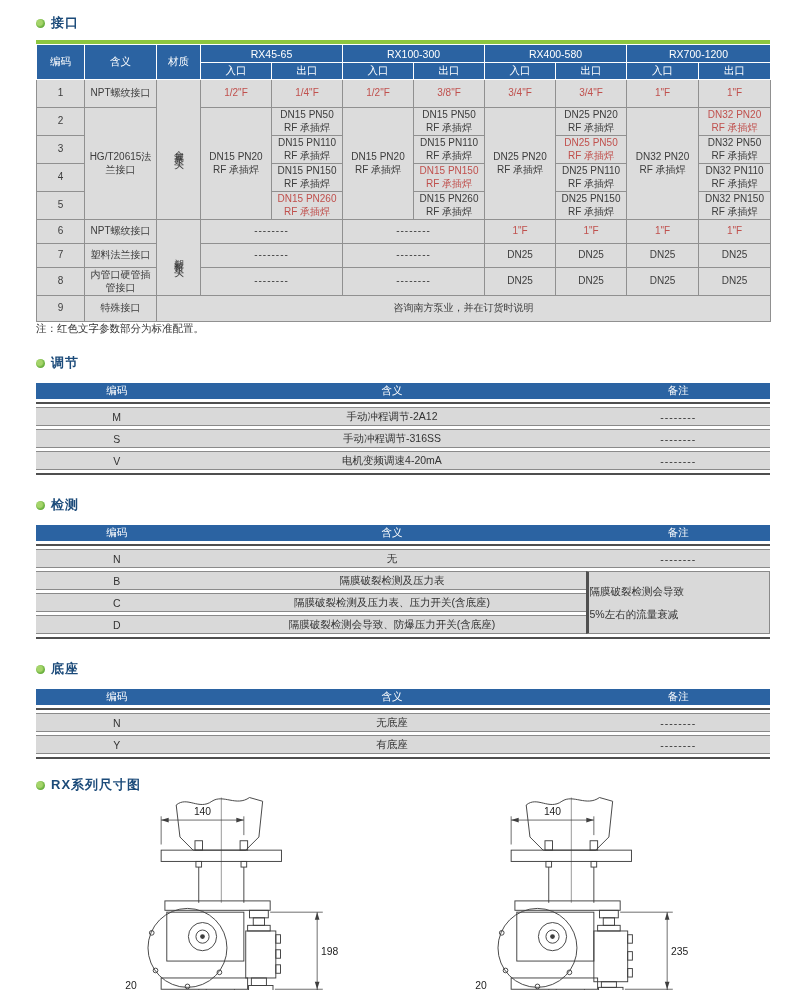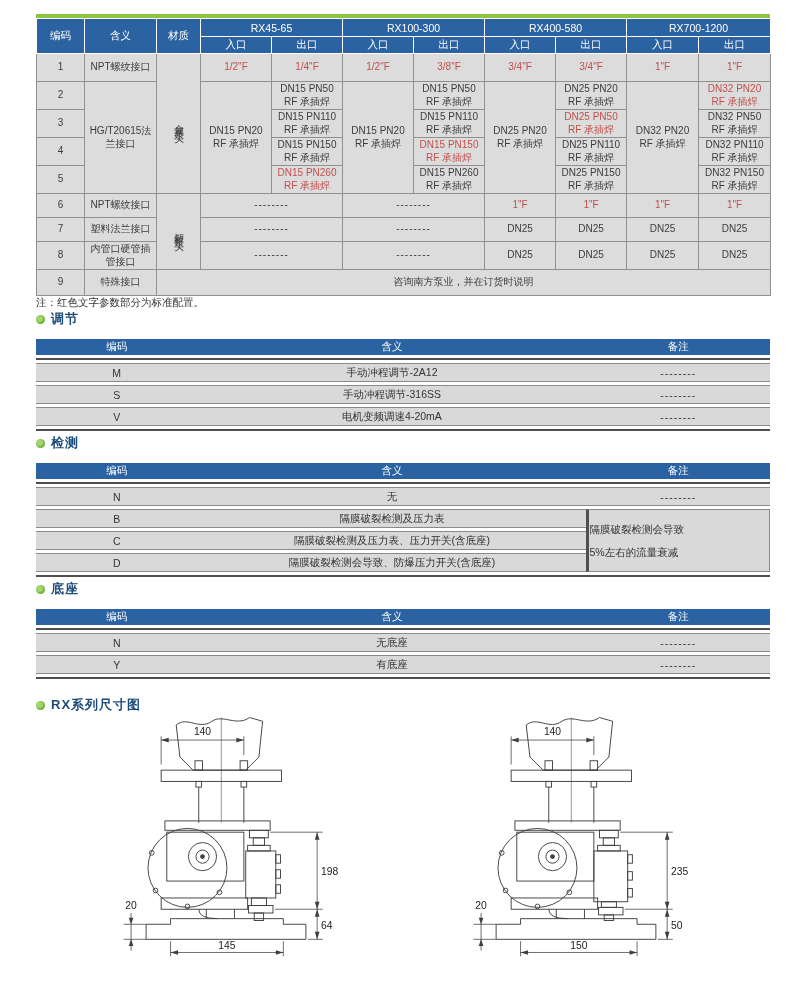--- a/index.html
+++ b/index.html
@@ -36,21 +36,21 @@
   table.t1 tr.r1 td { height: 28px; }
   table.t1 tr.rb td { height: 24px; }
   table.t1 tr.r9 td { height: 26px; }
   table.t1 td.red { color: #c0504d; }
   table.t1 td.dash { letter-spacing: 1px; }
   .vert { writing-mode: vertical-rl; text-orientation: upright; letter-spacing: 3px; line-height: 1; display: inline-block; }
 
   .note { font-size: 10.5px; color: #333; }
 
   
-  .sec { }
+  .sec { margin-top: 18px; }
   table.ts { border-collapse: separate; border-spacing: 0 3px; width: 734px; table-layout: fixed; }
   table.ts th {
     background: #2b63a2; color: #fff; font-weight: normal; font-size: 10.5px;
     height: 16px; text-align: center; padding: 0;
   }
   table.ts tr.sep td { height: 0; padding: 0; border-top: 2px solid #4f4f4f; background: transparent; }
   table.ts td.c {
     background: #d9d9d9; border-top: 1px solid #8a8a8a; border-bottom: 1px solid #8a8a8a;
     height: 19px; text-align: center; font-size: 10.5px; color: #333; padding: 0 4px;
   }
@@ -69,20 +69,24 @@
   .thin { stroke: #777; stroke-width: 0.8; fill: none; }
   .dim  { stroke: #3f3f3f; stroke-width: 0.8; fill: none; }
   .arr  { fill: #3f3f3f; stroke: none; }
   .dtxt { font-size: 11px; fill: #222; }
 </style>
 </head>
 <body>
 
 <div class="content">
 
+  <div class="sec-title">
+    <span class="bullet"></span>
+    <span class="txt">接口</span>
+  </div>
 
   <div class="t1wrap">
   <table class="t1">
     <colgroup>
       <col style="width:48px">
           <col style="width:72px">
           <col style="width:44px">
       <col style="width:71px">
           <col style="width:71px">
           <col style="width:71px">

